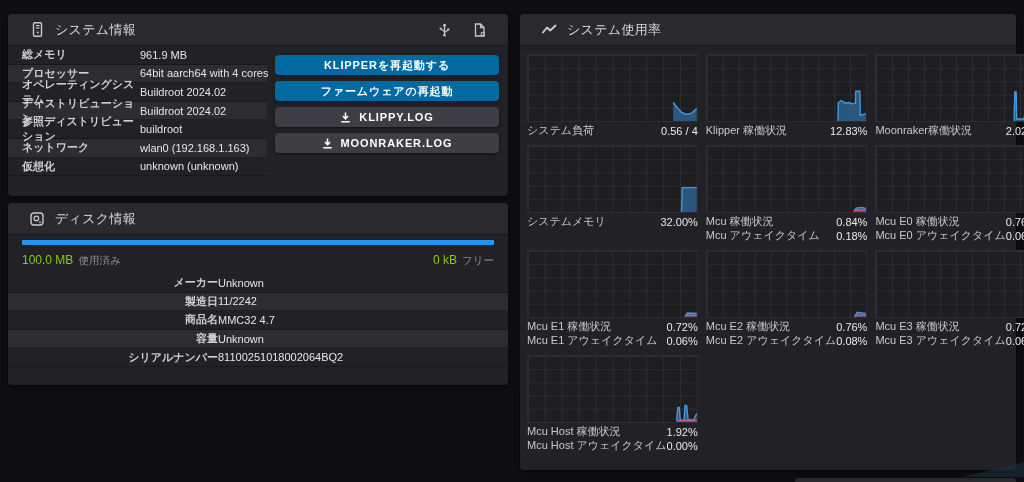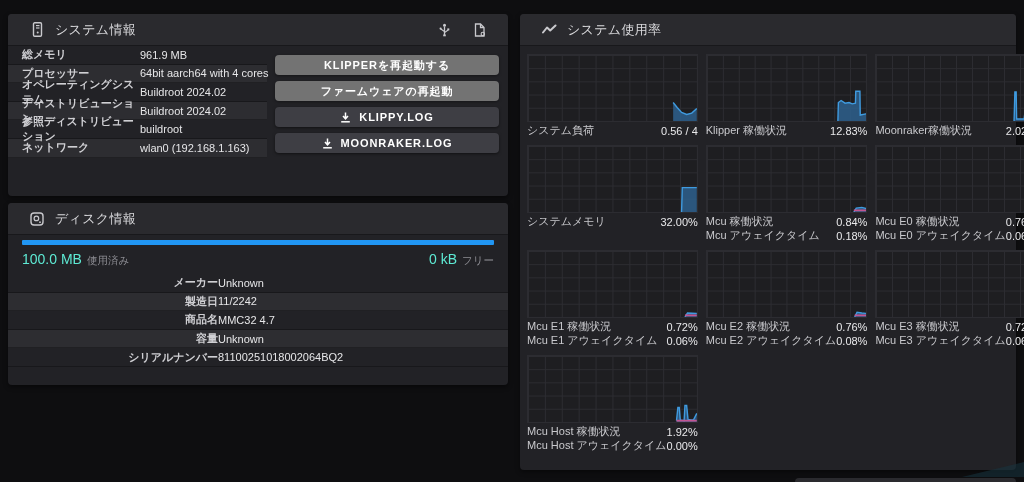--- a/index.html
+++ b/index.html
@@ -56,29 +56,29 @@
     border-radius:4px;
     margin-bottom:6px;
     display:flex; align-items:center; justify-content:center;
     gap:8px;
     font-family:"Liberation Sans", sans-serif;
     font-size:11px; font-weight:bold; letter-spacing:.9px;
     color:#fff;
     cursor:pointer;
     text-transform:uppercase;
   }
-  .btn.primary { background:#737373; box-shadow:0 1px 3px rgba(0,0,0,.4); }
+  .btn.primary { background:#0369a1; box-shadow:0 1px 3px rgba(0,0,0,.4); }
   .btn.secondary { background:#3e3e44; box-shadow:0 1px 3px rgba(0,0,0,.5); }
   
   #card-disk { left:8px; top:203px; width:500px; height:182px; }
   .usage-label { font-size:11px; font-weight:bold; color:#cfcfd3; padding:8px 14px 0; }
   .bar-track { margin:5px 14px 0; height:5px; background:#3a3a40; border-radius:1px; overflow:hidden; }
   .bar-fill { height:100%; background:#2196f3; }
   .usage-line { display:flex; justify-content:space-between; align-items:baseline; padding:5px 14px 0; }
-  .usage-big { font-size:14px; color:#5eead4; }
+  .usage-big { font-size:12px; color:#84cc16; }
   .usage-dim { font-size:10.5px; color:#8d8d93; margin-left:5px; }
   
   #card-usage { left:520px; top:14px; width:496px; height:456px; }
   .charts-grid {
     display:grid;
     grid-template-columns:repeat(3, 1fr);
     column-gap:8px;
     row-gap:9px;
     padding:8px 7px 0;
   }
@@ -164,20 +164,24 @@
           <span class="row-label">ディストリビューション</span>
           <span class="row-value">Buildroot 2024.02</span>
         </div>
         <div class="info-row">
           <span class="row-label">参照ディストリビューション</span>
           <span class="row-value">buildroot</span>
         </div>
         <div class="info-row">
           <span class="row-label">ネットワーク</span>
           <span class="row-value">wlan0 (192.168.1.163)</span>
+        </div>
+        <div class="info-row">
+          <span class="row-label">仮想化</span>
+          <span class="row-value">unknown (unknown)</span>
         </div>
       </div>
     <div class="actions">
       <button class="btn primary">
         <span>KLIPPERを再起動する</span>
       </button>
       <button class="btn primary">
         <span>ファームウェアの再起動</span>
       </button>
       <button class="btn secondary">

